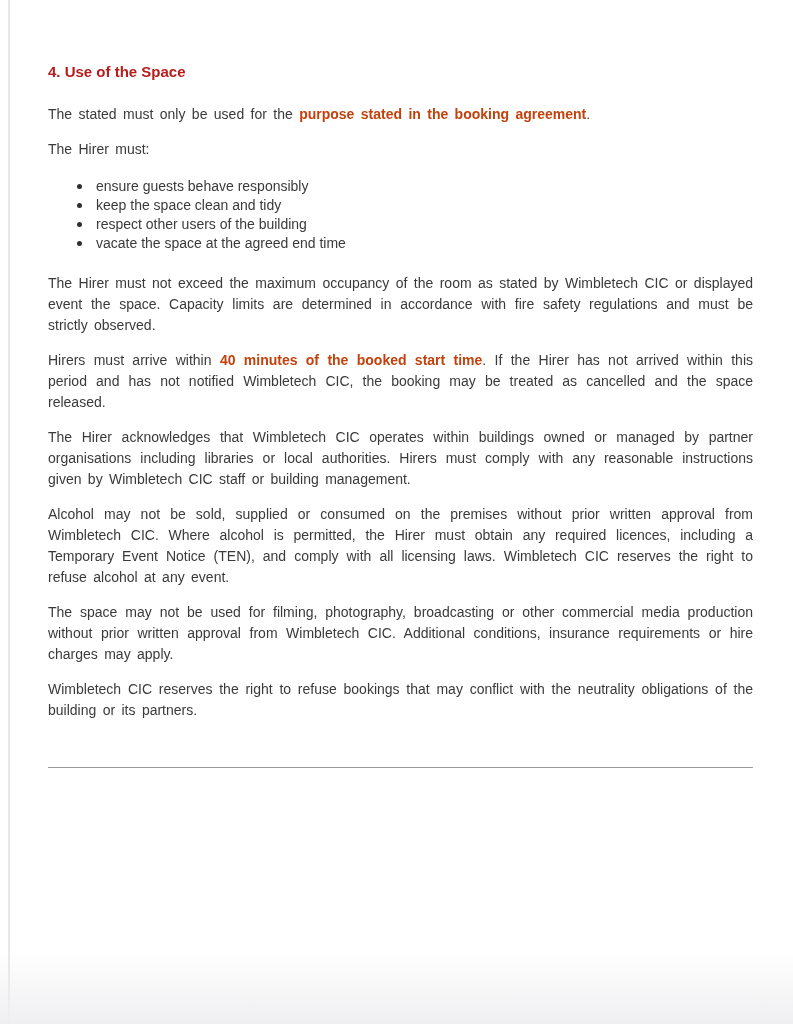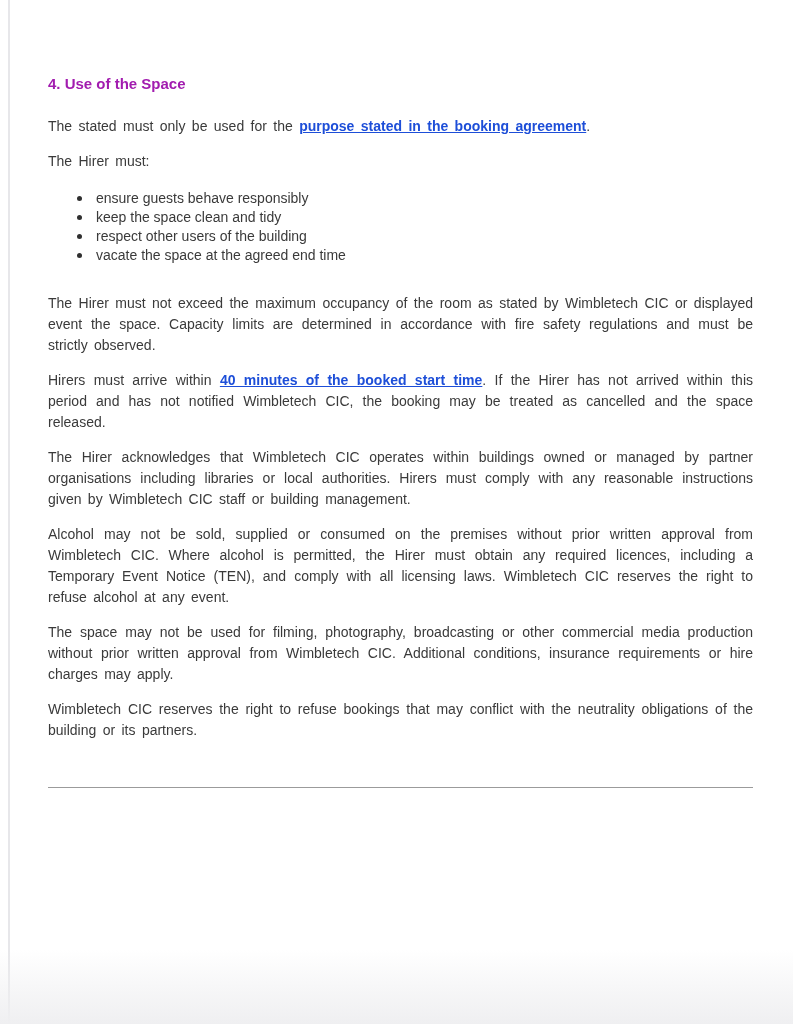--- a/index.html
+++ b/index.html
@@ -27,37 +27,36 @@
   .content {
     position: absolute;
     left: 48px;
     top: 62px;
     width: 705px;
   }
   .doc-heading {
     font-size: 15px;
     line-height: 20px;
     font-weight: bold;
-    color: #a21caf;
-    margin: 12px 0 22px 0;
+    color: #b91c1c;
+    margin: 0 0 22px 0;
   }
   .para {
     font-size: 14px;
     line-height: 21px;
     text-align: justify;
     word-spacing: 2.5px;
     margin: 0 0 14px 0;
   }
   .para b {
-    color: #1d4ed8;
-    text-decoration: underline;
+    color: #c2410c;
   }
   ul.bullet-list {
     list-style: none;
-    margin: 17px 0 28px 0;
+    margin: 17px 0 20px 0;
     padding: 0;
   }
   ul.bullet-list li {
     position: relative;
     padding-left: 48px;
     font-size: 14px;
     line-height: 19px;
   }
   ul.bullet-list li::before {
     content: "";

